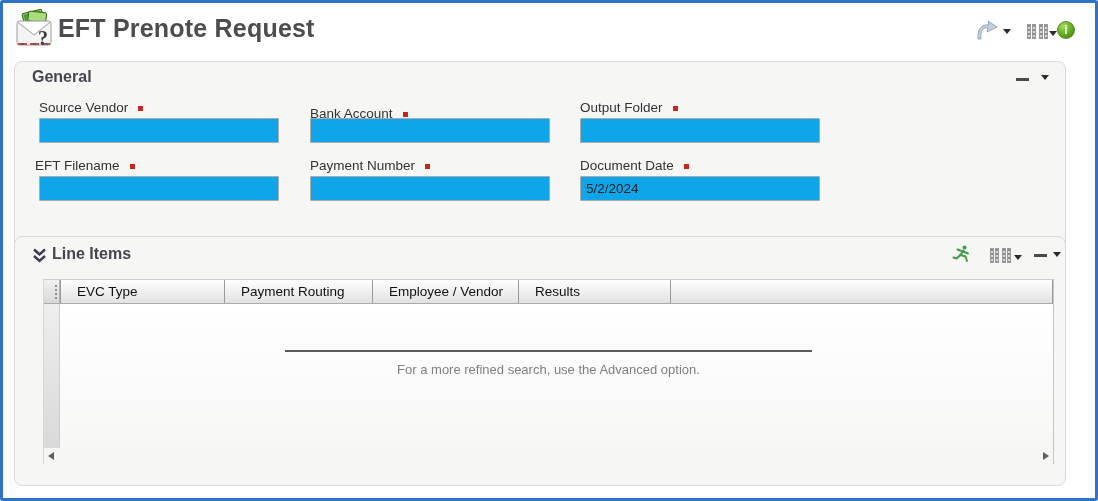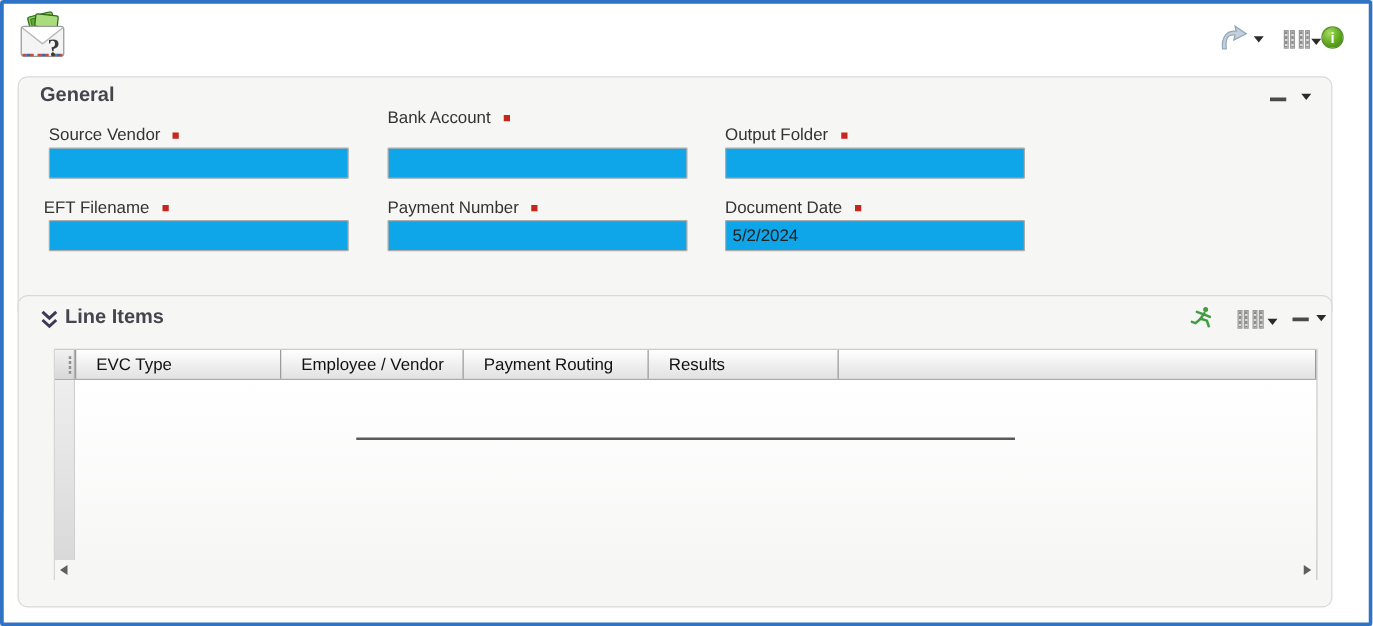--- a/index.html
+++ b/index.html
@@ -106,20 +106,21 @@
     </g>
     <g transform="rotate(6 24 10)">
       <rect x="14" y="3" width="18" height="10" rx="1.5" fill="#a8dc7d" stroke="#2f6b18"></rect>
     </g>
     <rect x="3" y="12" width="34" height="24" rx="2.5" fill="#f4f4f4" stroke="#9a9a9a"></rect>
     <path d="M3.5,13 L20,26 L36.5,13" fill="#ffffff" stroke="#b9b9b9" stroke-width="1.2"></path>
     <path d="M4,35 h32" stroke-dasharray="3 3" stroke="#c84b3c" stroke-width="2"></path>
     <path d="M4,35 h32" stroke-dasharray="3 9" stroke="#3c64b4" stroke-width="2" transform="translate(3,0)"></path>
     <text x="24" y="36" font-size="20" font-weight="bold" fill="#3a3a3a" font-family="Liberation Serif, serif">?</text>
   </svg>
+  <div class="abs win-title" style="left:55px; top:11px;">EFT Prenote Request</div>
 
   <svg class="abs" style="left:971px; top:16px;" width="26" height="24" viewBox="0 0 26 24">
     <path d="M4,20 C3,10 8,5 15,6 L14,2 L23,8 L13,13 L14,9 C9,8 6,11 7,20 Z" fill="#c3d0dc" stroke="#93a7ba" stroke-width="1"></path>
   </svg>
   <span class="abs caret-down" style="left:1000px; top:26px;"></span>
 
   <div class="abs colgrid" style="left:1024px; top:21px;">
     <span class="grp">
         <span class="c"></span>
         <span class="c"></span>
@@ -135,21 +136,21 @@
 
   <div class="abs panel" style="left:11px; top:58px; width:1052px; height:196px;">
 
     <div class="abs panel-title" style="left:17px; top:6px;">General</div>
     <div class="abs minus-btn" style="left:1001px; top:16px;"></div>
     <span class="abs caret-down" style="left:1026px; top:13px;"></span>
 
     <div class="abs fld-label" style="left:24px; top:38px;"><span>Source Vendor</span><span class="req-marker"></span></div>
     <input class="abs fld-input" style="left: 24px; top: 56px;" value="">
 
-    <div class="abs fld-label" style="left:295px; top:24px;"><span>Bank Account</span><span class="req-marker"></span></div>
+    <div class="abs fld-label" style="left:295px; top:44px;"><span>Bank Account</span><span class="req-marker"></span></div>
     <input class="abs fld-input" style="left: 295px; top: 56px;" value="">
 
     <div class="abs fld-label" style="left:565px; top:38px;"><span>Output Folder</span><span class="req-marker"></span></div>
     <input class="abs fld-input" style="left: 565px; top: 56px;" value="">
 
     <div class="abs fld-label" style="left:20px; top:96px;"><span>EFT Filename</span><span class="req-marker"></span></div>
     <input class="abs fld-input" style="left: 24px; top: 114px;" value="">
 
     <div class="abs fld-label" style="left:295px; top:96px;"><span>Payment Number</span><span class="req-marker"></span></div>
     <input class="abs fld-input" style="left: 295px; top: 114px;" value="">
@@ -191,30 +192,31 @@
     <div class="abs minus-btn" style="left:1019px; top:17px;"></div>
     <span class="abs caret-down" style="left:1038px; top:15px;"></span>
 
     <div class="abs grid" style="left:28px; top:42px; width:1011px;">
 
       <div class="grid-header">
         <div class="sel-col-h">
             <span class="grip"></span>
           </div>
         <div class="col-h" style="width:164px;">EVC Type</div>
+        <div class="col-h" style="width:148px;">Payment Routing</div>
         <div class="col-h" style="width:146px;">Employee / Vendor</div>
-        <div class="col-h" style="width:148px;">Payment Routing</div>
         <div class="col-h" style="width:152px;">Results</div>
         <div class="col-h" style="flex:1; border-right:1px solid #9b9b9b;"></div>
       </div>
 
       <div class="grid-body">
         <div class="sel-strip"></div>
         <div class="empty-state">
           <div class="empty-sep"></div>
+          <div class="empty-sub">For a more refined search, use the Advanced option.</div>
         </div>
       </div>
 
       <div class="hscroll">
         <span class="arr-left"></span>
         <span class="arr-right"></span>
       </div>
     </div>
   </div>
 

